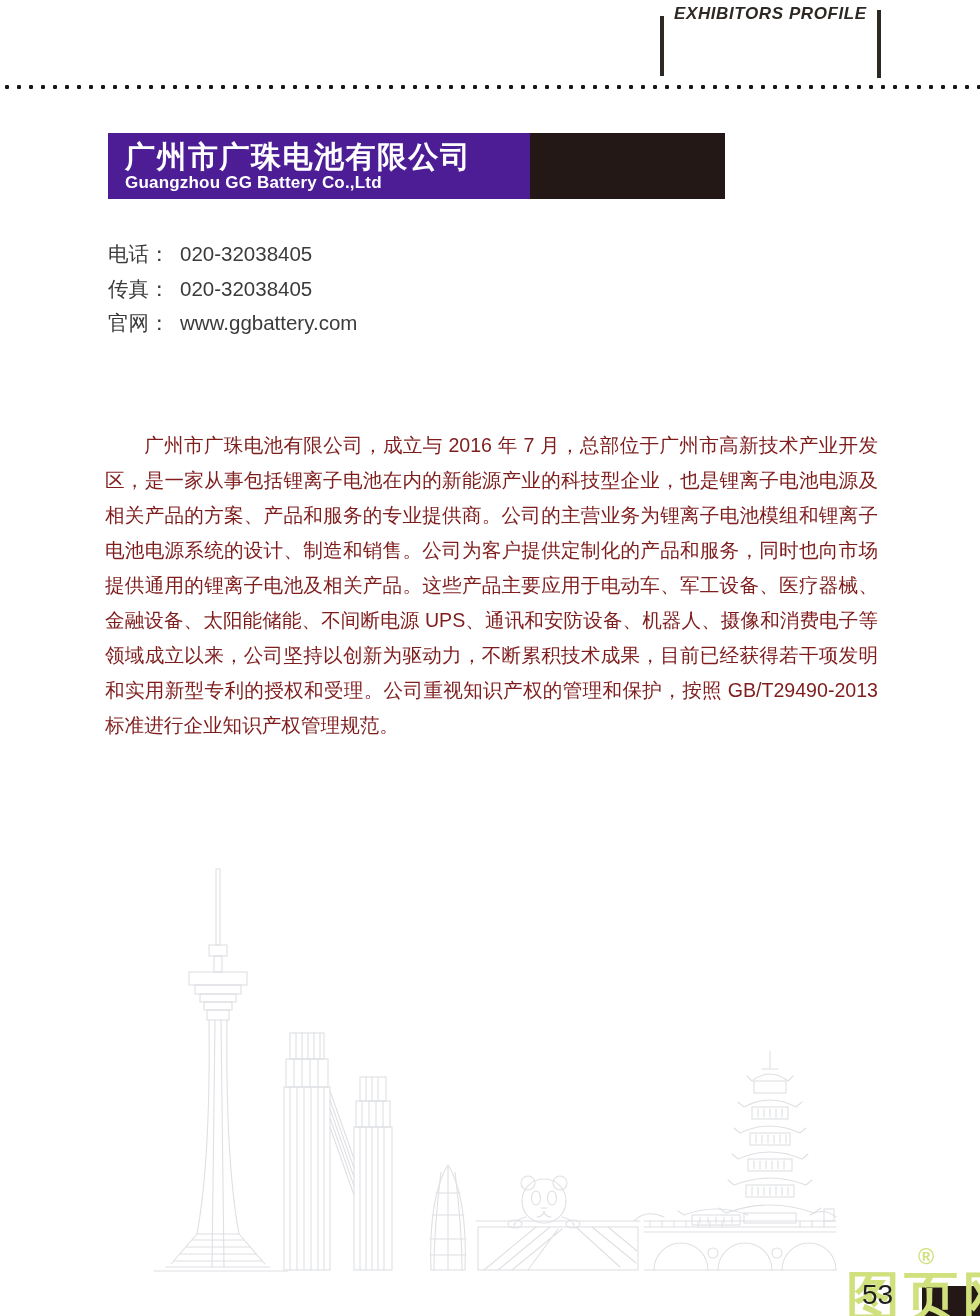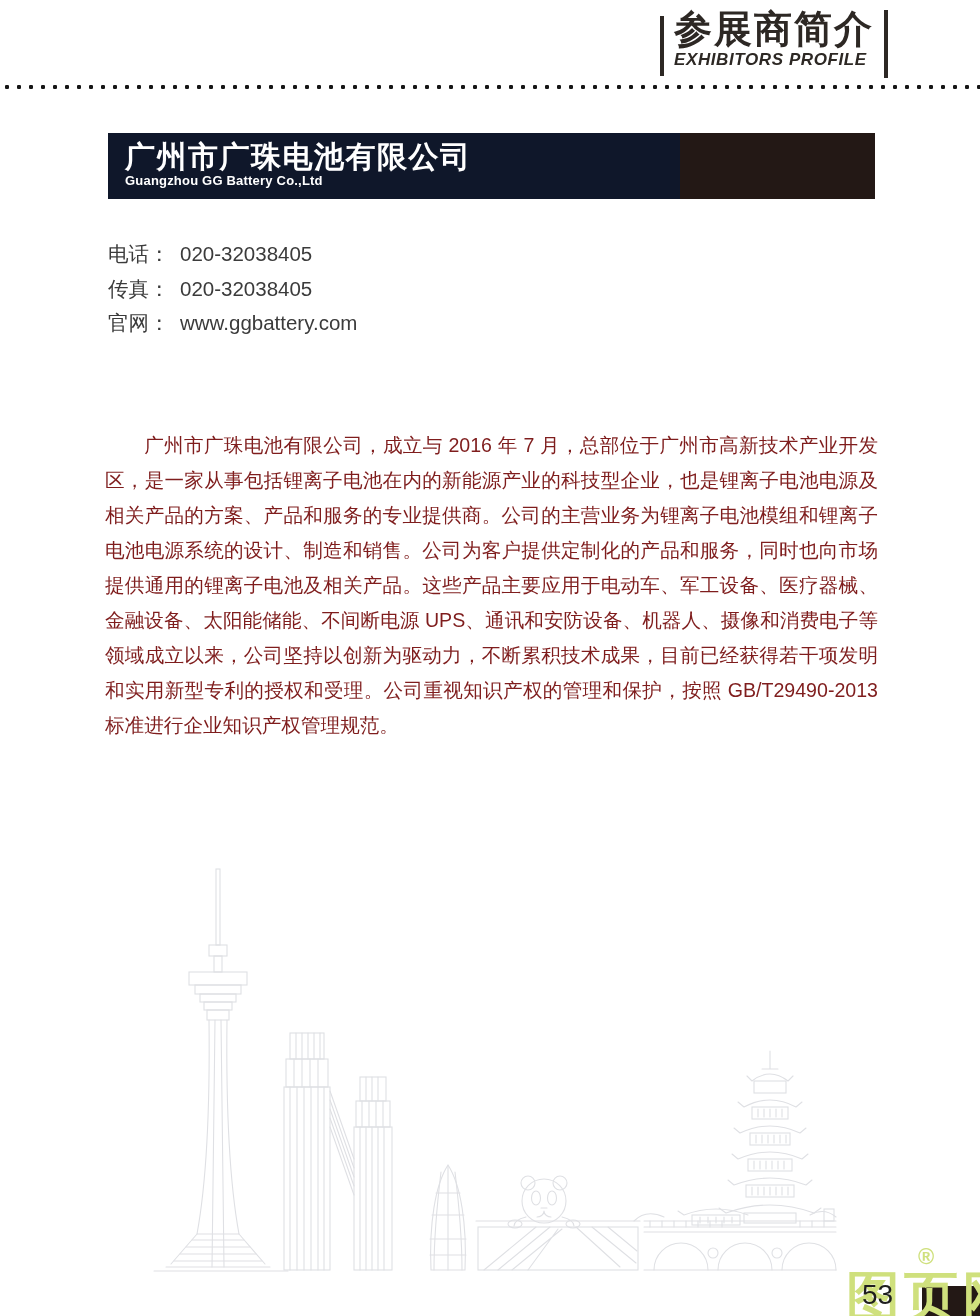--- a/index.html
+++ b/index.html
@@ -18,24 +18,24 @@
   .hdr-title-en{font-size:17px;font-weight:600;color:#2d2824;letter-spacing:0.6px;margin-top:-2px;white-space:nowrap;font-style:italic;}
 
   
   .dotted-rule{
     position:absolute;left:0;top:84px;width:980px;height:6px;
     background-image:radial-gradient(circle,#161616 2px,transparent 2.4px);
     background-size:12px 6px;background-position:1px 0;background-repeat:repeat-x;
   }
 
   
-  .banner{position:absolute;left:108px;top:133px;width:767px;height:66px;background:#0f172a;}
+  .banner{position:absolute;left:108px;top:133px;width:617px;height:66px;background:#4c1d95;}
   .banner-dark{position:absolute;right:0;top:0;width:195px;height:66px;background:#231815;}
   .banner-cn{position:absolute;left:17px;top:4px;font-size:30px;font-weight:700;color:#ffffff;letter-spacing:1.5px;white-space:nowrap;}
-  .banner-en{position:absolute;left:17px;top:40px;font-size:13px;font-weight:700;color:#ffffff;letter-spacing:0.2px;white-space:nowrap;}
+  .banner-en{position:absolute;left:17px;top:40px;font-size:17px;font-weight:700;color:#ffffff;letter-spacing:0.2px;white-space:nowrap;}
 
   
   .contacts{position:absolute;left:108px;top:237px;width:770px;color:#3b3b3b;}
   .contact-row{display:flex;align-items:center;height:34.6px;font-size:20.5px;}
   .contact-label{width:72px;flex:0 0 72px;}
   .contact-value{white-space:nowrap;}
 
   
   .profile{
     position:absolute;left:105px;top:428px;width:773px;
@@ -53,21 +53,20 @@
   .page-number{position:absolute;left:862px;top:1279px;font-size:28px;font-weight:500;color:#1e1e1e;z-index:4;}
 </style>
 </head>
 <body>
 
 <div class="page">
 
   <div class="hdr">
     <div class="hdr-bar hdr-bar-left"></div>
     <div class="hdr-titles">
-      <div class="hdr-title-cn">参展商简介</div>
       <div class="hdr-title-en">EXHIBITORS PROFILE</div>
     </div>
     <div class="hdr-bar hdr-bar-right"></div>
   </div>
 
   <div class="dotted-rule"></div>
 
   <div class="banner">
     <div class="banner-dark"></div>
     <div class="banner-cn">广州市广珠电池有限公司</div>

